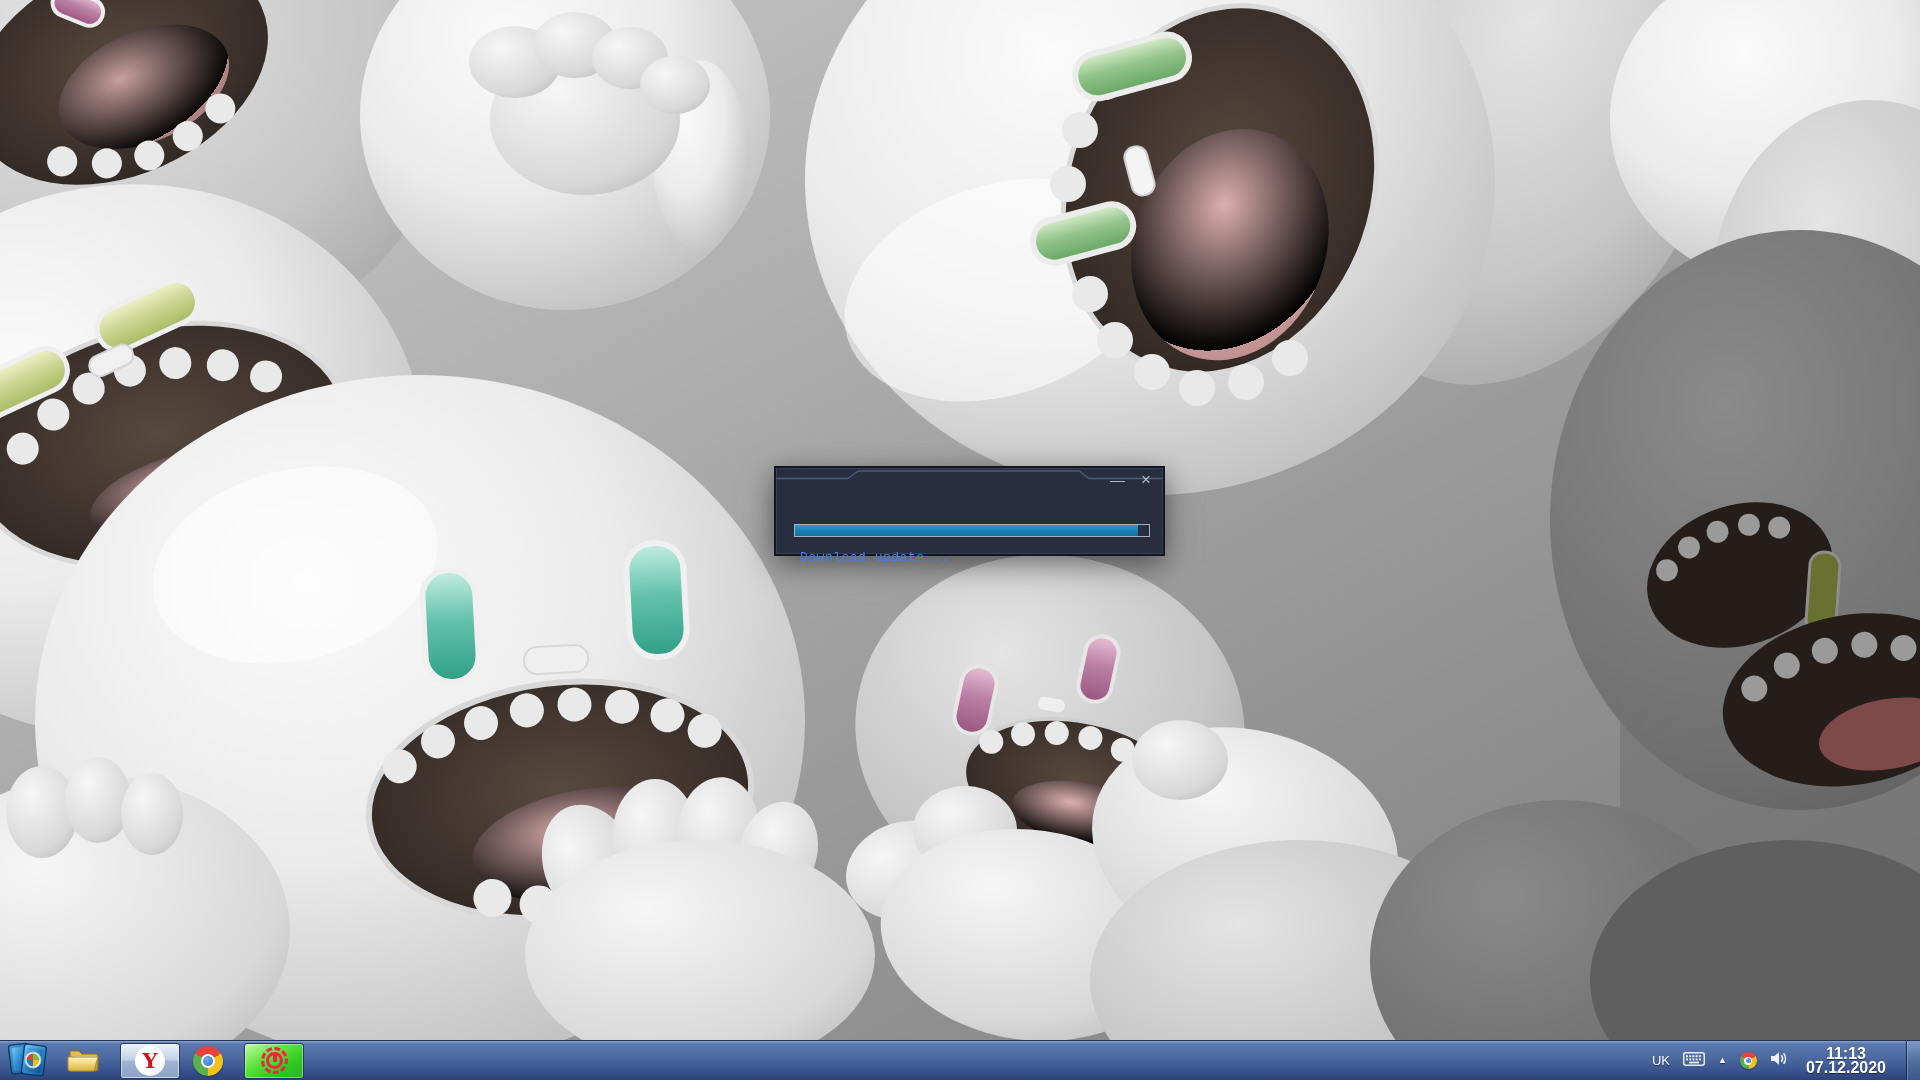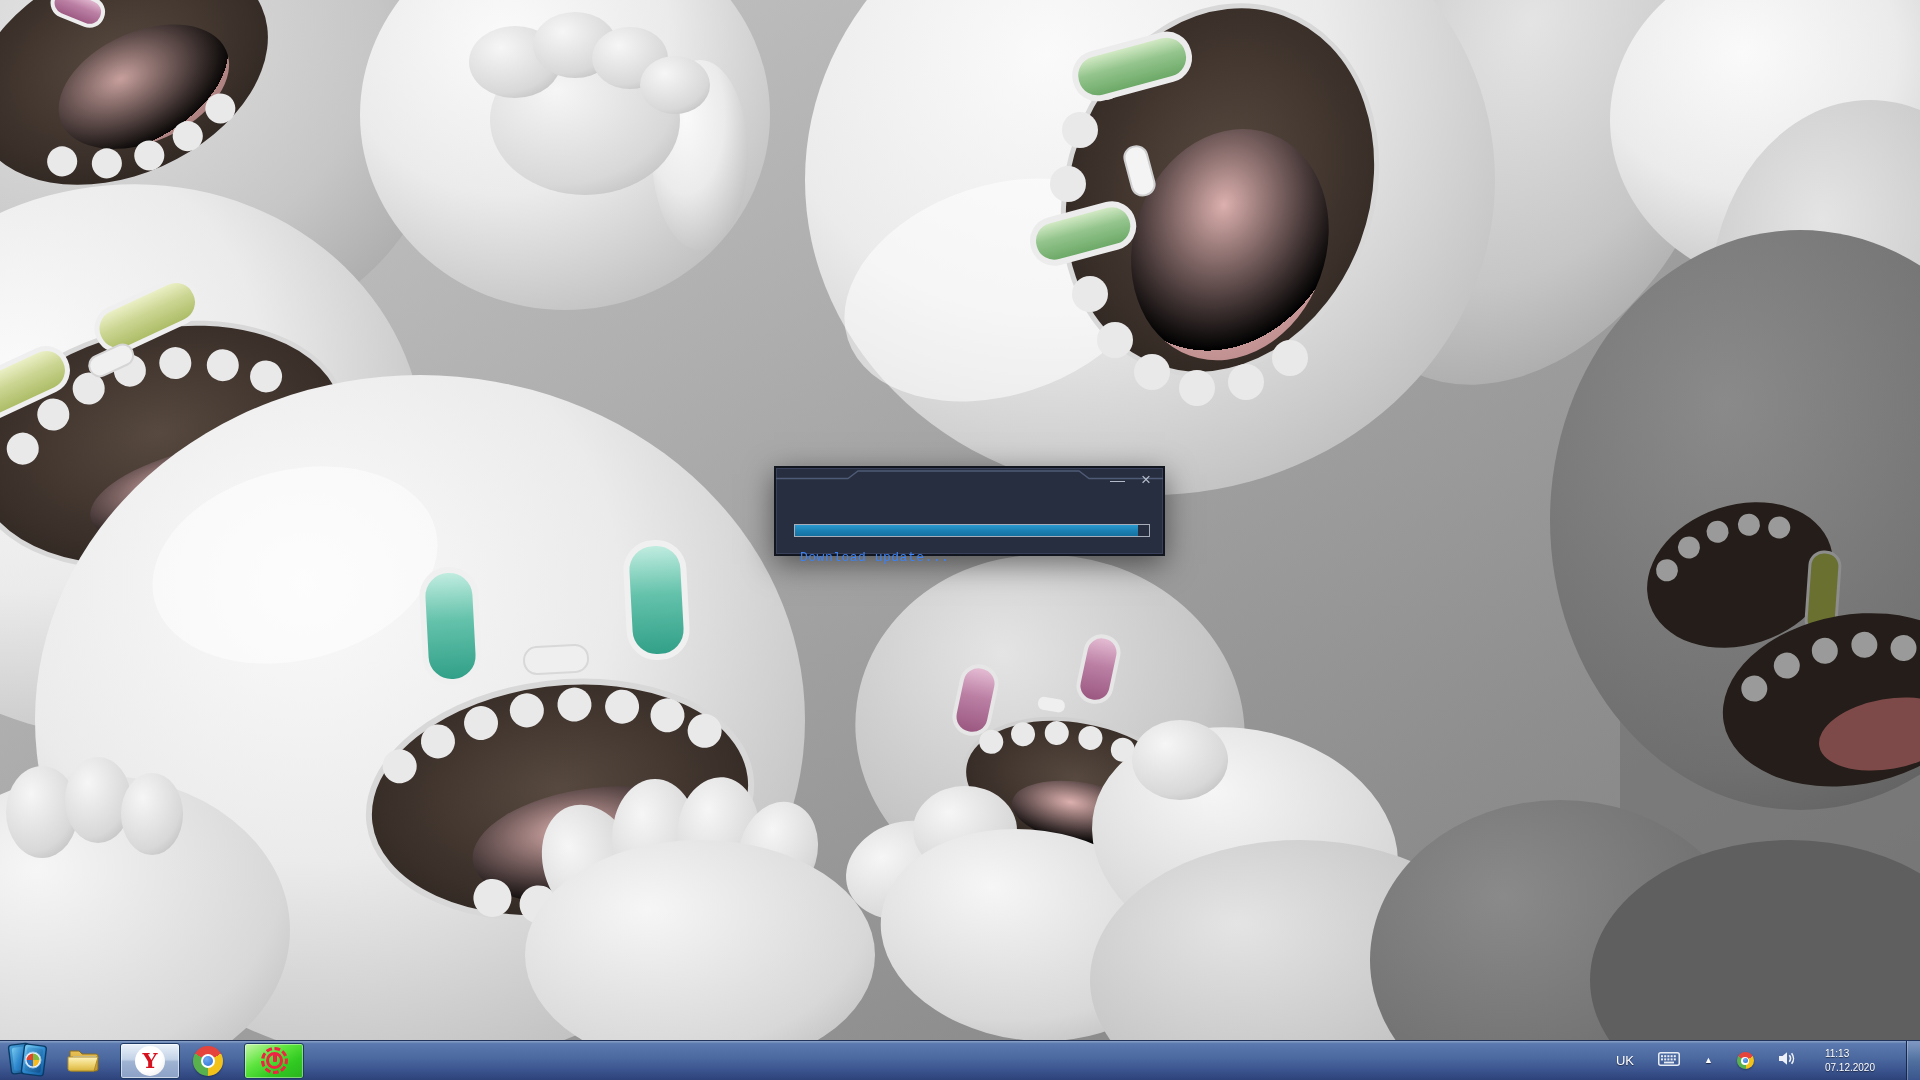--- a/index.html
+++ b/index.html
@@ -55,25 +55,25 @@
   .chrome-sm::after{content:"";position:absolute;inset:6px;border-radius:50%;
     background:radial-gradient(circle at 35% 30%,#6fa9f2,#2b6fd0);}
 
   .timer-icon{width:27px;height:27px;border:3px dashed #ef2444;border-radius:50%;
     position:relative;box-sizing:border-box;}
   .timer-icon::before{content:"";position:absolute;inset:2px;border:3px solid #ef2444;
     border-radius:50%;box-sizing:border-box;}
   .timer-icon::after{content:"";position:absolute;left:9px;top:4px;width:4px;height:8px;
     background:#ef2444;border-radius:1px;}
 
-  .tray{margin-left:auto;height:100%;display:flex;align-items:center;gap:24px;
+  .tray{margin-left:auto;height:100%;display:flex;align-items:center;gap:13px;
     color:#ffffff;text-shadow:0 1px 1px rgba(0,0,0,.55);}
   .tray-lang{font-size:13px;}
   .tray-arrow{font-size:9px;line-height:9px;}
-  .tray-clock{font-size:10px;line-height:14px;padding:0 5px;white-space:nowrap;}
+  .tray-clock{text-align:center;font-size:16px;line-height:14px;padding:0 5px;white-space:nowrap;font-weight:bold;}
   .show-desktop{width:13px;height:40px;margin-left:2px;border-left:1px solid #16294d;
     background:linear-gradient(180deg,#8099c3 0%,#50709f 50%,#39548c 100%);
     box-shadow:1px 0 0 rgba(255,255,255,.25) inset;}
 </style>
 </head>
 <body>
 
 <div class="desktop">
 
   <svg class="wallpaper" viewBox="0 0 1920 1040" preserveAspectRatio="none">

